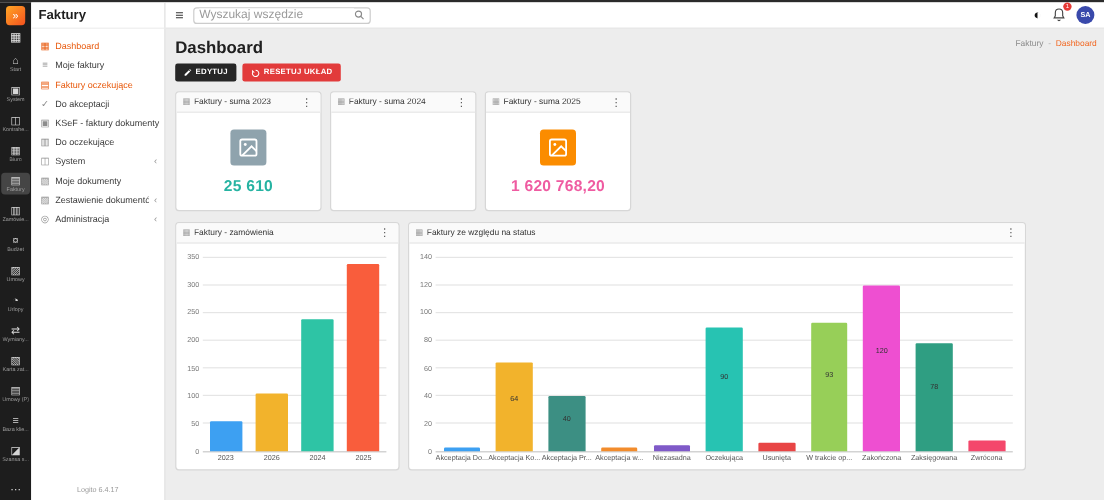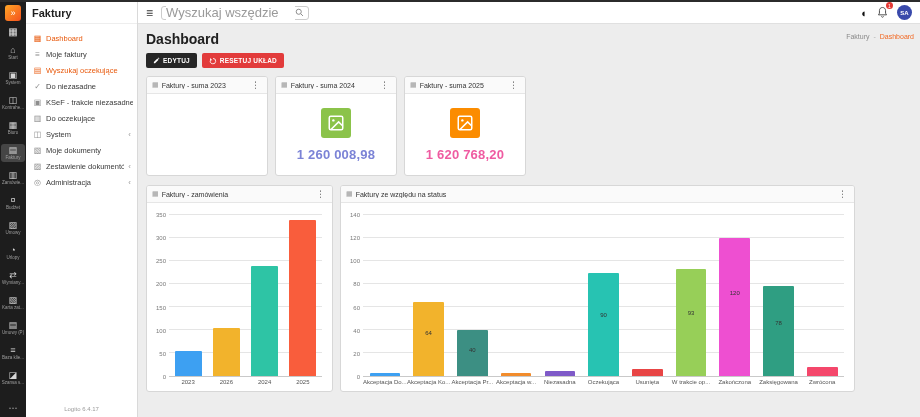--- a/index.html
+++ b/index.html
@@ -37,21 +37,21 @@
   .nav-item .chev { margin-left:auto; color:#9a9a9a; font-size:8px; padding-right:2px; }
   .version { font-size:6px; color:#9a9a9a; text-align:center; padding:4px 0 5px; }
 
   
   .main { flex:1; display:flex; flex-direction:column; min-width:0; }
   .topbar { height:22px; flex-shrink:0; background:#fff; border-bottom:1px solid #e0e0e0;
             display:flex; align-items:center; gap:8px; padding:0 8px; }
   .hamburger { font-size:12px; color:#333; cursor:pointer; line-height:12px; }
   .searchbox { width:148px; height:14px; border:1px solid #ccc; border-radius:3px;
                display:flex; align-items:center; padding:0 4px; background:#fff; }
-  .searchbox input { border:0; outline:0; flex:1; font-size:13px; color:#333; min-width:0;
+  .searchbox input { border:0; outline:0; flex:1; font-size:10px; color:#333; min-width:0;
                      font-family:"Liberation Sans", sans-serif; }
   .searchbox input::placeholder { color:#9a9a9a; }
   .top-right { margin-left:auto; display:flex; align-items:center; gap:9px; }
   .theme-icon { font-size:11px; color:#111; cursor:pointer; line-height:12px; }
   .bell { position:relative; cursor:pointer; display:flex; }
   .badge { position:absolute; top:-4px; right:-5px; background:#e53935; color:#fff;
            font-size:5px; min-width:7px; height:7px; border-radius:4px; display:flex;
            align-items:center; justify-content:center; padding:0 1px; }
   .avatar { width:15px; height:15px; border-radius:50%; background:#3949ab; color:#fff;
             font-size:6px; font-weight:bold; display:flex; align-items:center;
@@ -184,29 +184,29 @@
         <div class="nav-item active">
           <span class="nicon">▦</span>
           <span class="nlabel">Dashboard</span>
         </div>
         <div class="nav-item">
           <span class="nicon">≡</span>
           <span class="nlabel">Moje faktury</span>
         </div>
         <div class="nav-item active">
           <span class="nicon">▤</span>
-          <span class="nlabel">Wyszukaj oczekujące</span>
+          <span class="nlabel">Faktury oczekujące</span>
         </div>
         <div class="nav-item">
           <span class="nicon">✓</span>
-          <span class="nlabel">Do niezasadne</span>
+          <span class="nlabel">Do akceptacji</span>
         </div>
         <div class="nav-item">
           <span class="nicon">▣</span>
-          <span class="nlabel">KSeF - trakcie niezasadne</span>
+          <span class="nlabel">KSeF - faktury dokumenty</span>
         </div>
         <div class="nav-item">
           <span class="nicon">▥</span>
           <span class="nlabel">Do oczekujące</span>
         </div>
         <div class="nav-item">
           <span class="nicon">◫</span>
           <span class="nlabel">System</span>
           <span class="chev">‹</span>
         </div>
@@ -280,37 +280,37 @@
       </div>
 
       <div class="stat-row">
 
         <section class="card stat-card">
           <div class="card-header">
             <span class="hicon">▦</span>
             <span class="card-title">Faktury - suma 2023</span>
             <span class="kebab">⋮</span>
           </div>
-        </section>
-
-        <section class="card stat-card">
-          <div class="card-header">
-            <span class="hicon">▦</span>
-            <span class="card-title">Faktury - suma 2024</span>
-            <span class="kebab">⋮</span>
-          </div>
           <div class="stat-body">
-            <span class="stat-icon" style="background: rgb(139, 195, 74);">
+            <span class="stat-icon" style="background: rgb(143, 163, 173);">
               <svg width="18" height="18" viewBox="0 0 24 24">
                   <rect x="3" y="3" width="18" height="18" rx="2" fill="none" stroke="#fff" stroke-width="2"></rect>
                   <circle cx="8.5" cy="8.5" r="1.6" fill="#fff"></circle>
                   <path d="M21 16l-5.5-5.5L5 21" fill="none" stroke="#fff" stroke-width="2"></path>
                 </svg>
             </span>
-            <span class="stat-value" style="color: rgb(123, 131, 214);">1 260 008,98</span>
+            <span class="stat-value" style="color: rgb(38, 179, 162);">25 610</span>
+          </div>
+        </section>
+
+        <section class="card stat-card">
+          <div class="card-header">
+            <span class="hicon">▦</span>
+            <span class="card-title">Faktury - suma 2024</span>
+            <span class="kebab">⋮</span>
           </div>
         </section>
 
         <section class="card stat-card">
           <div class="card-header">
             <span class="hicon">▦</span>
             <span class="card-title">Faktury - suma 2025</span>
             <span class="kebab">⋮</span>
           </div>
           <div class="stat-body">

